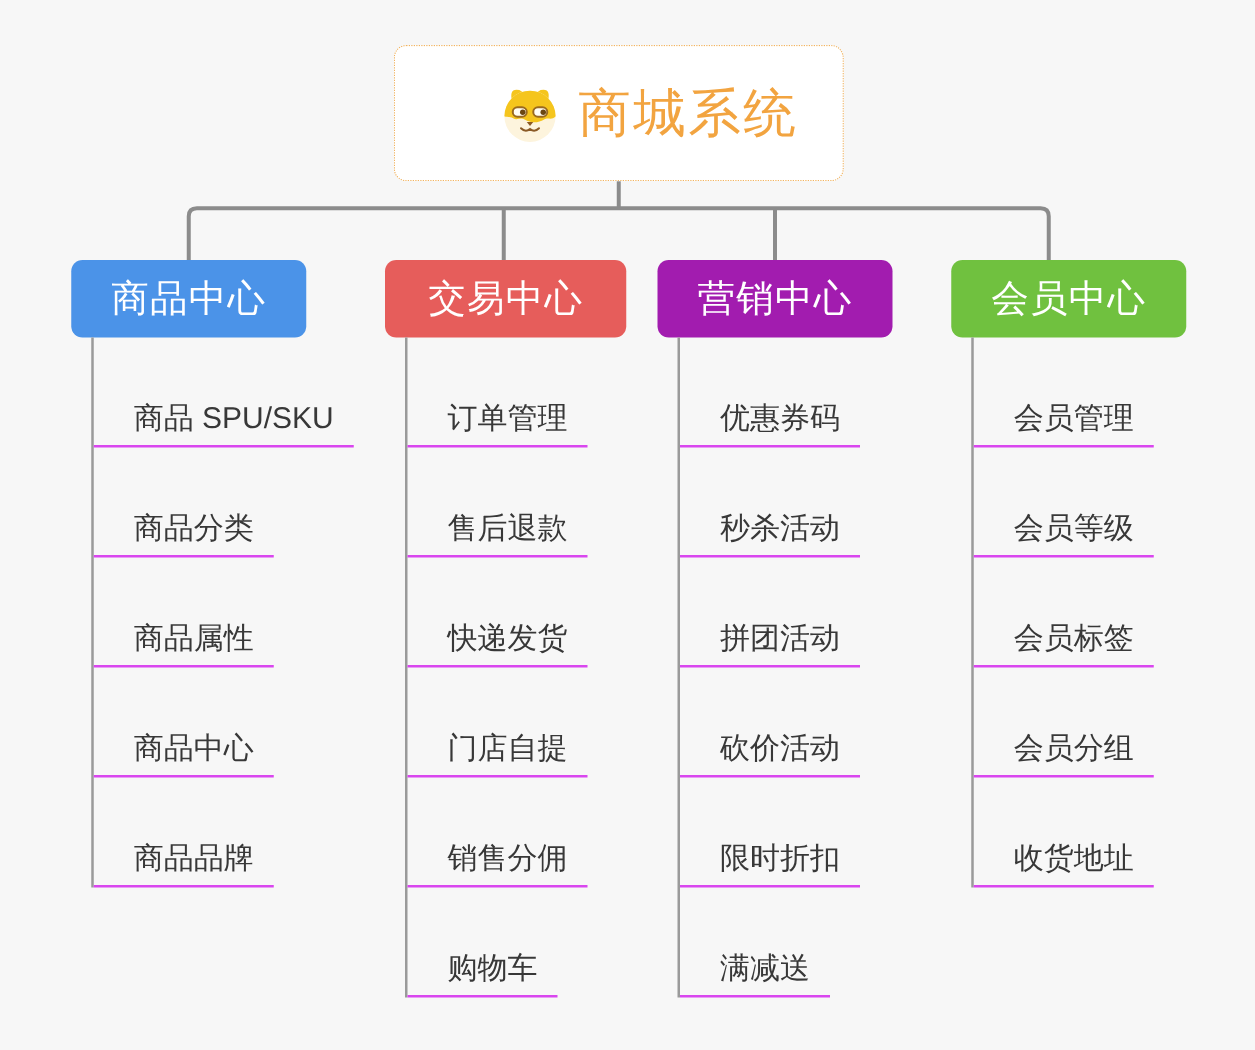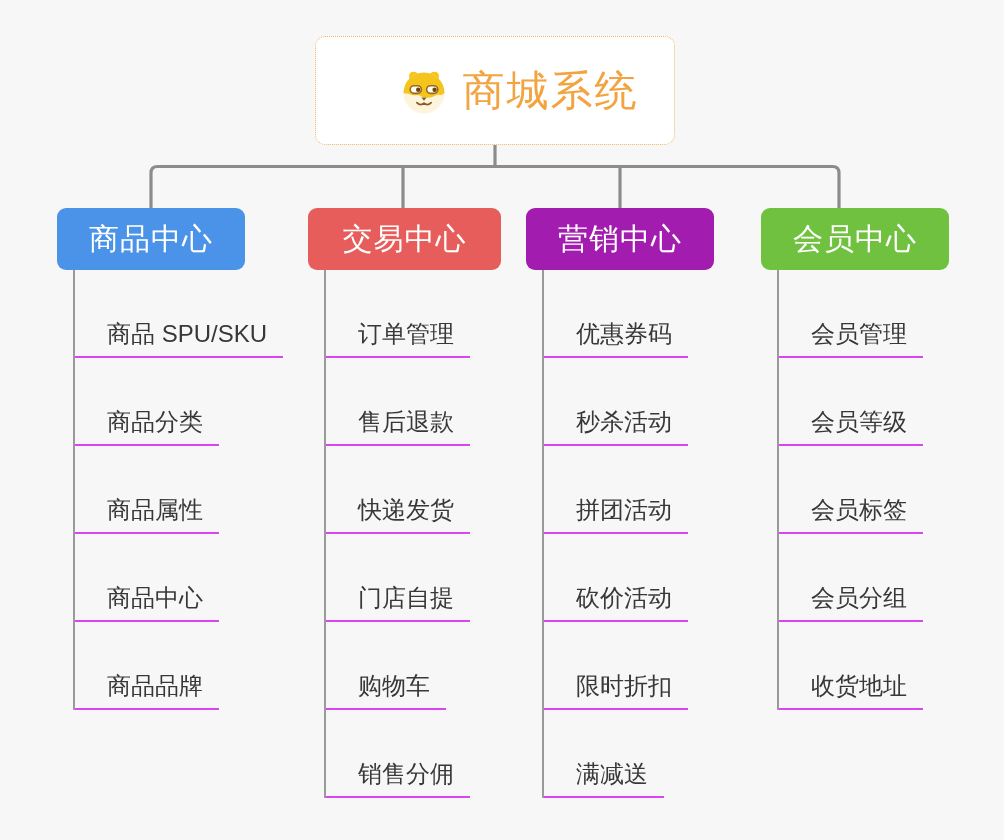--- a/index.html
+++ b/index.html
@@ -136,22 +136,22 @@
     </div>
   </div>
 
   <div class="branch branch-1">
     <div class="branch-header" style="background-color: rgb(230, 93, 91); text-align: center;">交易中心</div>
     <div class="branch-items">
       <div class="item">订单管理</div>
       <div class="item">售后退款</div>
       <div class="item">快递发货</div>
       <div class="item">门店自提</div>
+      <div class="item">销售分佣</div>
       <div class="item">购物车</div>
-      <div class="item">销售分佣</div>
     </div>
   </div>
 
   <div class="branch branch-2">
     <div class="branch-header" style="background-color: #a21caf;">营销中心</div>
     <div class="branch-items">
       <div class="item">优惠券码</div>
       <div class="item">秒杀活动</div>
       <div class="item">拼团活动</div>
       <div class="item">砍价活动</div>

